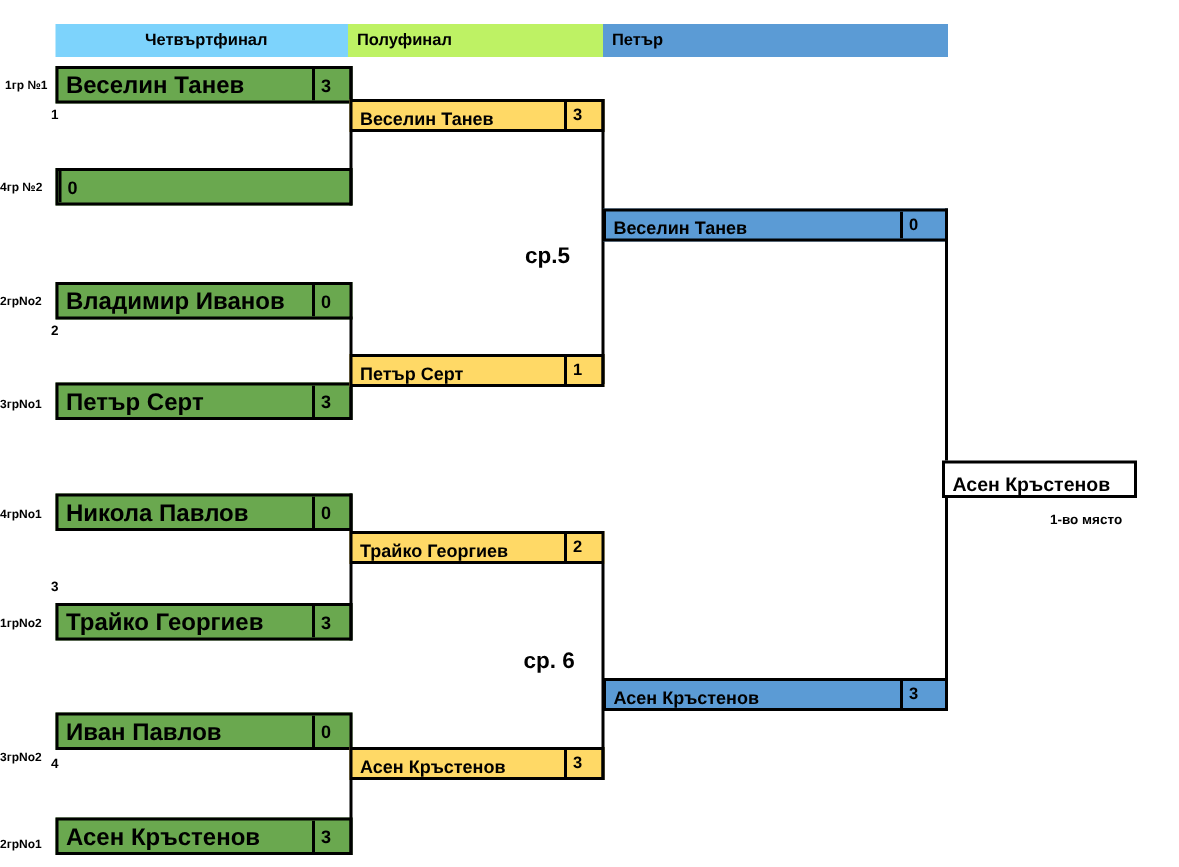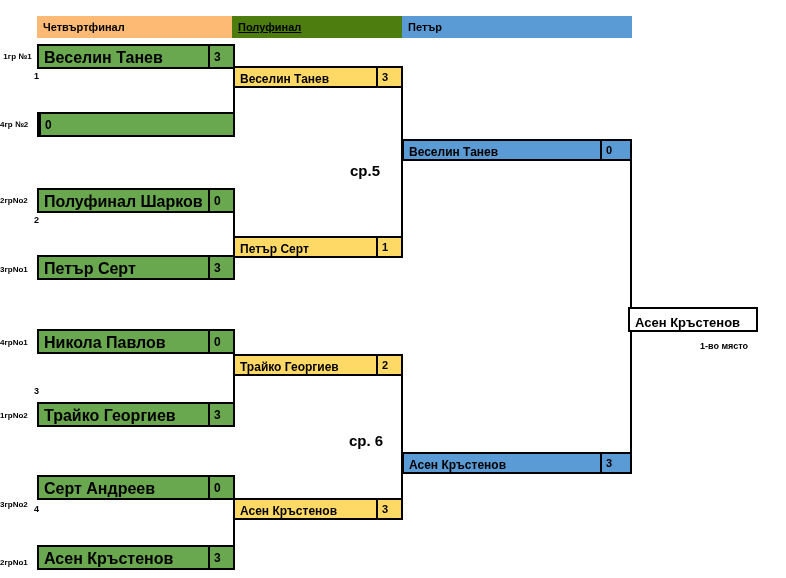--- a/index.html
+++ b/index.html
@@ -24,22 +24,22 @@
     position: absolute;
     height: 22px;
     line-height: 22px;
     font-size: 11px;
     font-weight: bold;
     padding-left: 6px;
     box-sizing: border-box;
     white-space: nowrap;
     color: #000;
   }
-  .hdr-qf { background: #fdba74; }
-  .hdr-sf { background: #4d7c0f; text-decoration: underline; }
+  .hdr-qf { background: #7dd3fc; text-align: center; }
+  .hdr-sf { background: #bef264; }
   .hdr-f  { background: #5b9bd5; }
 
   
   .slot {
     position: absolute;
     box-sizing: border-box;
     border: 2px solid #000000;
     display: flex;
     align-items: flex-end;
     overflow: hidden;
@@ -153,21 +153,21 @@
 
   <div class="seed" style="left:0px; top:120px; width:35px;">4гр №2</div>
   <div class="slot qf" style="left:37px; top:112px; width:198px;">
     <span class="sc">0</span>
   </div>
 
   <div class="conn v" style="left:233px; top:44px; height:93px;"></div>
 
   <div class="seed" style="left:0px; top:196px; width:35px;">2грNo2</div>
   <div class="slot qf" style="left:37px; top:188px; width:198px;">
-    <span class="nm">Полуфинал Шарков</span>
+    <span class="nm">Владимир Иванов</span>
     <span class="sc">0</span>
   </div>
 
   <div class="matchno" style="left:34px; top:215px;">2</div>
 
   <div class="seed" style="left:0px; top:265px; width:35px;">3грNo1</div>
   <div class="slot qf" style="left:37px; top:255px; width:198px;">
     <span class="nm">Петър Серт</span>
     <span class="sc">3</span>
   </div>
@@ -199,21 +199,21 @@
   <div class="seed" style="left:0px; top:411px; width:35px;">1грNo2</div>
   <div class="slot qf" style="left:37px; top:402px; width:198px;">
     <span class="nm">Трайко Георгиев</span>
     <span class="sc">3</span>
   </div>
 
   <div class="conn v" style="left:233px; top:329px; height:98px;"></div>
 
   <div class="seed" style="left:0px; top:500px; width:35px;">3грNo2</div>
   <div class="slot qf" style="left:37px; top:475px; width:198px;">
-    <span class="nm">Серт Андреев</span>
+    <span class="nm">Иван Павлов</span>
     <span class="sc">0</span>
   </div>
 
   <div class="matchno" style="left:34px; top:504px;">4</div>
 
   <div class="seed" style="left:0px; top:558px; width:35px;">2грNo1</div>
   <div class="slot qf" style="left:37px; top:545px; width:198px;">
     <span class="nm">Асен Кръстенов</span>
     <span class="sc">3</span>
   </div>

